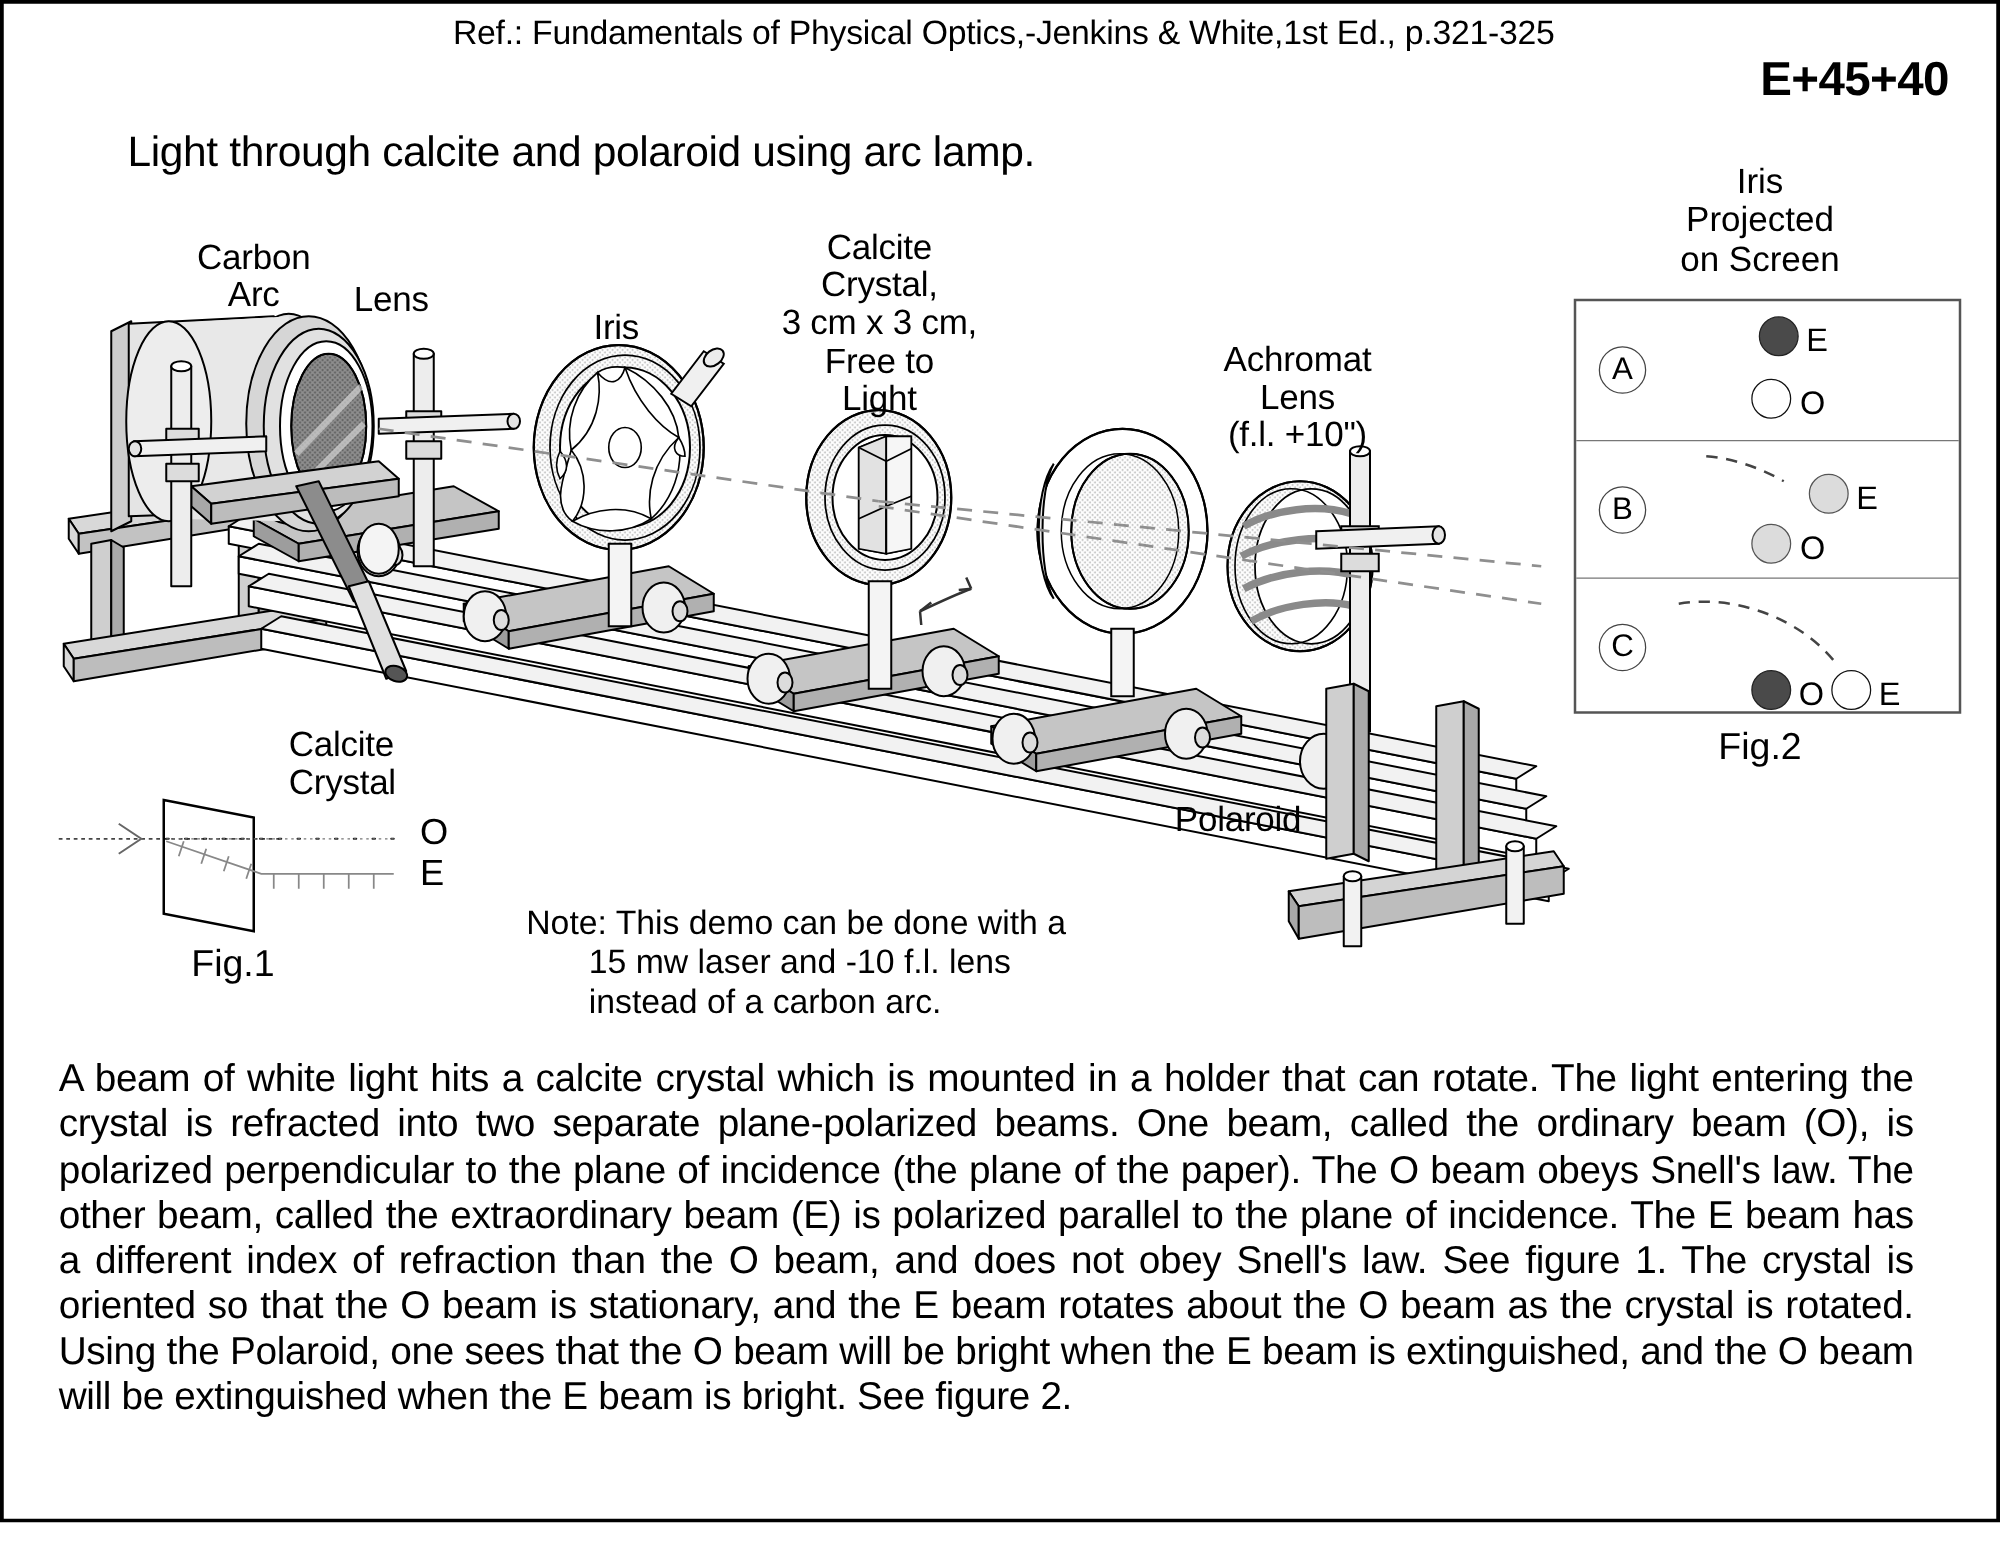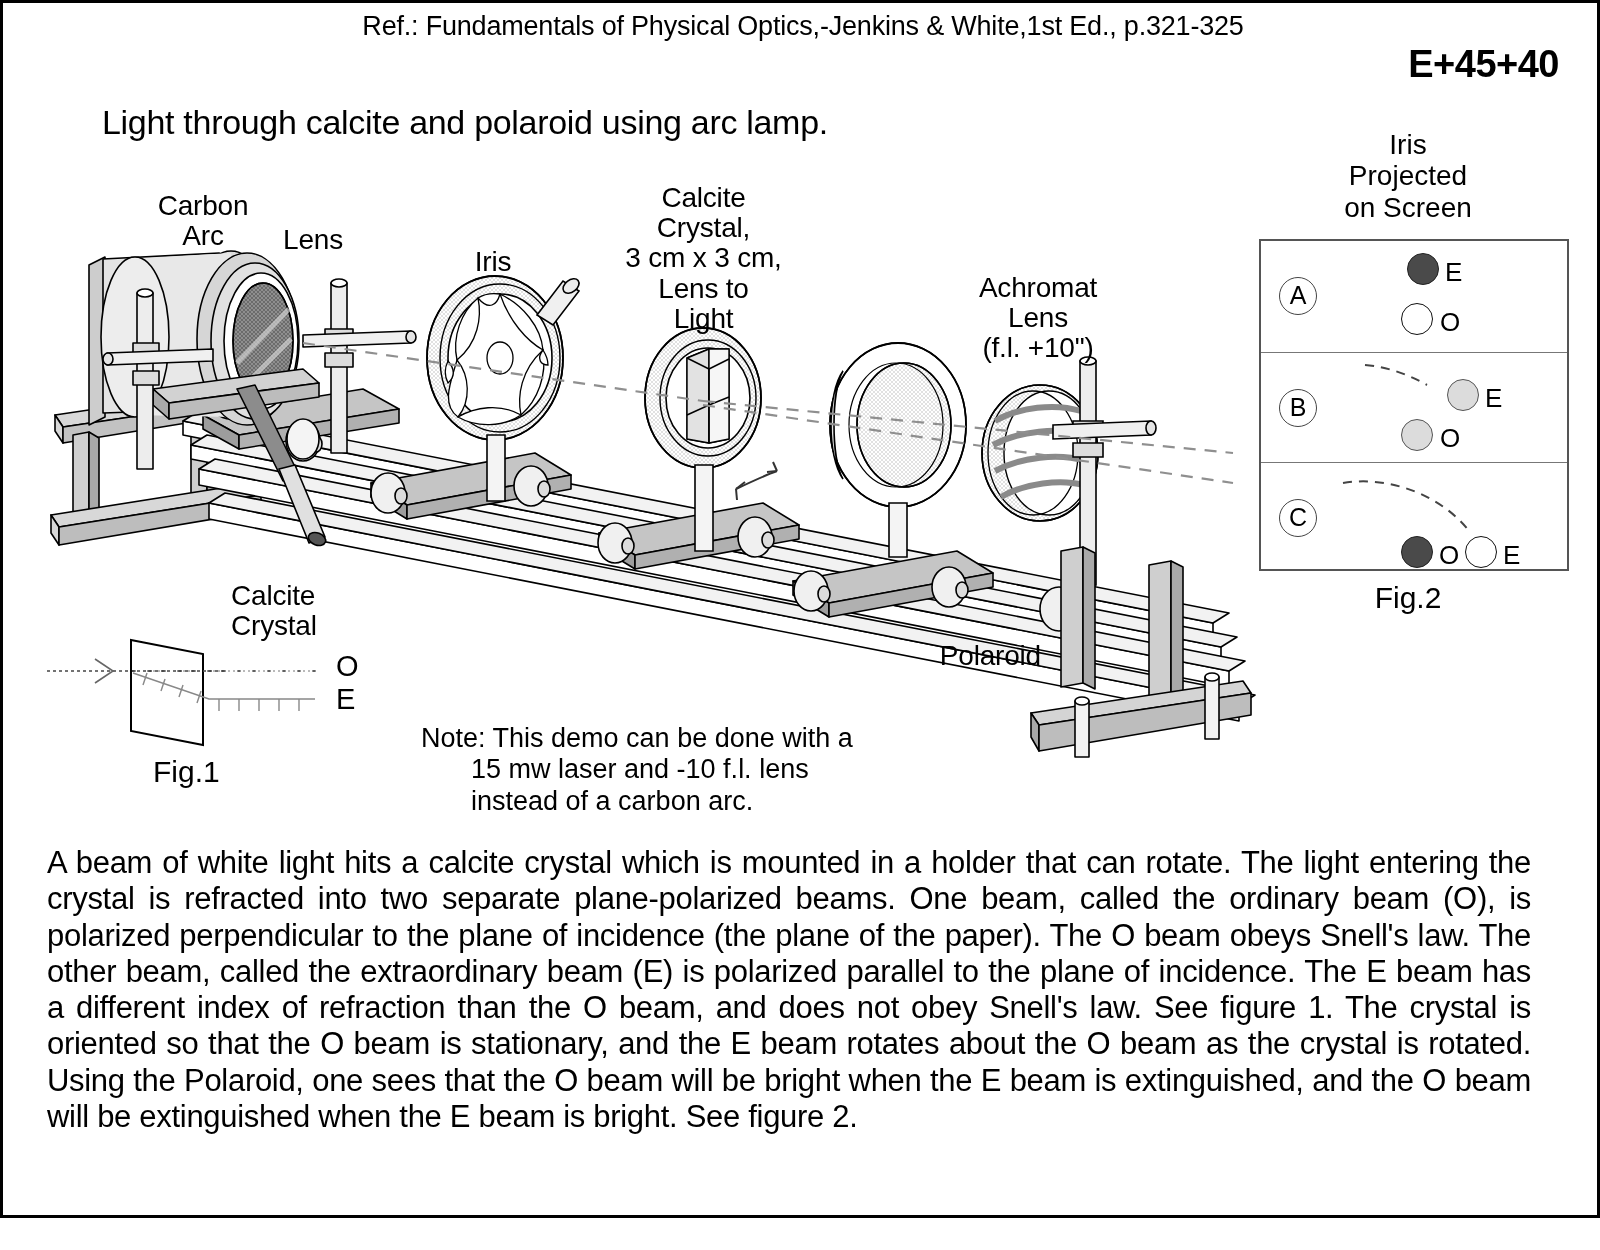--- a/index.html
+++ b/index.html
@@ -418,21 +418,21 @@
   </div>
 
   <div class="abs app-label" id="lbl-lens">Lens</div>
 
   <div class="abs app-label" id="lbl-iris">Iris</div>
 
   <div class="abs app-label" id="lbl-calcite">
     <div>Calcite</div>
     <div>Crystal,</div>
     <div>3 cm x 3 cm,</div>
-    <div>Lens to</div>
+    <div>Free to</div>
     <div>Light</div>
   </div>
 
   <div class="abs app-label" id="lbl-achromat">
     <div>Achromat</div>
     <div>Lens</div>
     <div>(f.l. +10")</div>
   </div>
 
   <div class="abs app-label" id="lbl-polaroid">Polaroid</div>

